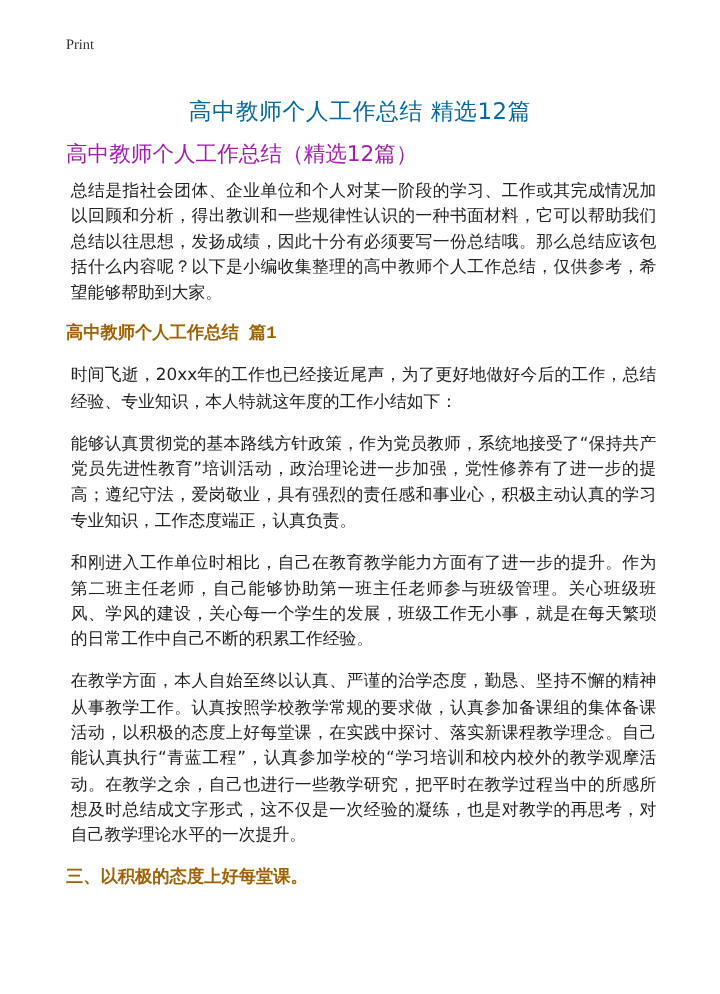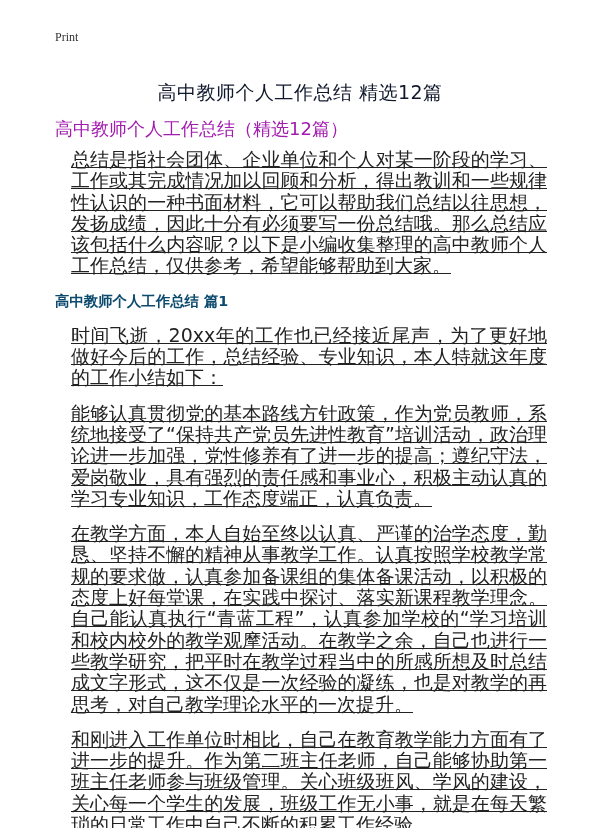--- a/index.html
+++ b/index.html
@@ -10,50 +10,50 @@
   }
   .print-link {
     position: absolute; left: 55px; top: 30px;
     font-family: "Liberation Serif", "DejaVu Serif", serif;
     font-size: 12px; color: #333;
     cursor: pointer; text-decoration: none;
   }
   .doc-title {
     position: absolute; left: 0; top: 80px; width: 600px;
     text-align: center; font-size: 19px; font-weight: normal; margin: 0;
-    color: #0f172a; letter-spacing: 0.5px;
+    color: #0369a1; letter-spacing: 0.5px;
   }
   .content {
     position: absolute; left: 55px; top: 118px; width: 492px;
   }
   .subtitle {
     font-size: 18px; line-height: 21px; margin: 0 0 10px 0; color: #a21caf;
   }
   p.body {
-    font-size: 19px; line-height: 21.3px; margin: 0 0 14px 16px;
-    text-align: justify; color: #222; word-break: break-all; text-decoration: underline;
+    font-size: 14px; line-height: 21.3px; margin: 0 0 14px 4px;
+    text-align: justify; color: #222; word-break: break-all;
   }
   h2.section {
     font-size: 14.4px; font-weight: bold; line-height: 21px;
-    margin: 0 0 13px 0; color: #0c4a6e;
+    margin: 0 0 13px 0; color: #a16207; font-family: Liberation Mono, monospace;
   }
 </style>
 </head>
 <body>
 
 <a class="print-link">Print</a>
 
 <h1 class="doc-title">高中教师个人工作总结 精选12篇</h1>
 
 <div class="content">
   <div class="subtitle">高中教师个人工作总结（精选12篇）</div>
   <p class="body">总结是指社会团体、企业单位和个人对某一阶段的学习、工作或其完成情况加以回顾和分析，得出教训和一些规律性认识的一种书面材料，它可以帮助我们总结以往思想，发扬成绩，因此十分有必须要写一份总结哦。那么总结应该包括什么内容呢？以下是小编收集整理的高中教师个人工作总结，仅供参考，希望能够帮助到大家。</p>
 
   <h2 class="section">高中教师个人工作总结 篇1</h2>
   <p class="body">时间飞逝，20xx年的工作也已经接近尾声，为了更好地做好今后的工作，总结经验、专业知识，本人特就这年度的工作小结如下：</p>
 
   <p class="body">能够认真贯彻党的基本路线方针政策，作为党员教师，系统地接受了“保持共产党员先进性教育”培训活动，政治理论进一步加强，党性修养有了进一步的提高；遵纪守法，爱岗敬业，具有强烈的责任感和事业心，积极主动认真的学习专业知识，工作态度端正，认真负责。</p>
 
+  <p class="body">和刚进入工作单位时相比，自己在教育教学能力方面有了进一步的提升。作为第二班主任老师，自己能够协助第一班主任老师参与班级管理。关心班级班风、学风的建设，关心每一个学生的发展，班级工作无小事，就是在每天繁琐的日常工作中自己不断的积累工作经验。</p>
   <p class="body">在教学方面，本人自始至终以认真、严谨的治学态度，勤恳、坚持不懈的精神从事教学工作。认真按照学校教学常规的要求做，认真参加备课组的集体备课活动，以积极的态度上好每堂课，在实践中探讨、落实新课程教学理念。自己能认真执行“青蓝工程”，认真参加学校的“学习培训和校内校外的教学观摩活动。在教学之余，自己也进行一些教学研究，把平时在教学过程当中的所感所想及时总结成文字形式，这不仅是一次经验的凝练，也是对教学的再思考，对自己教学理论水平的一次提升。</p>
-  <p class="body">和刚进入工作单位时相比，自己在教育教学能力方面有了进一步的提升。作为第二班主任老师，自己能够协助第一班主任老师参与班级管理。关心班级班风、学风的建设，关心每一个学生的发展，班级工作无小事，就是在每天繁琐的日常工作中自己不断的积累工作经验。</p>
 
   <h2 class="section">三、以积极的态度上好每堂课。</h2>
 </div>
 
 </body></html>

